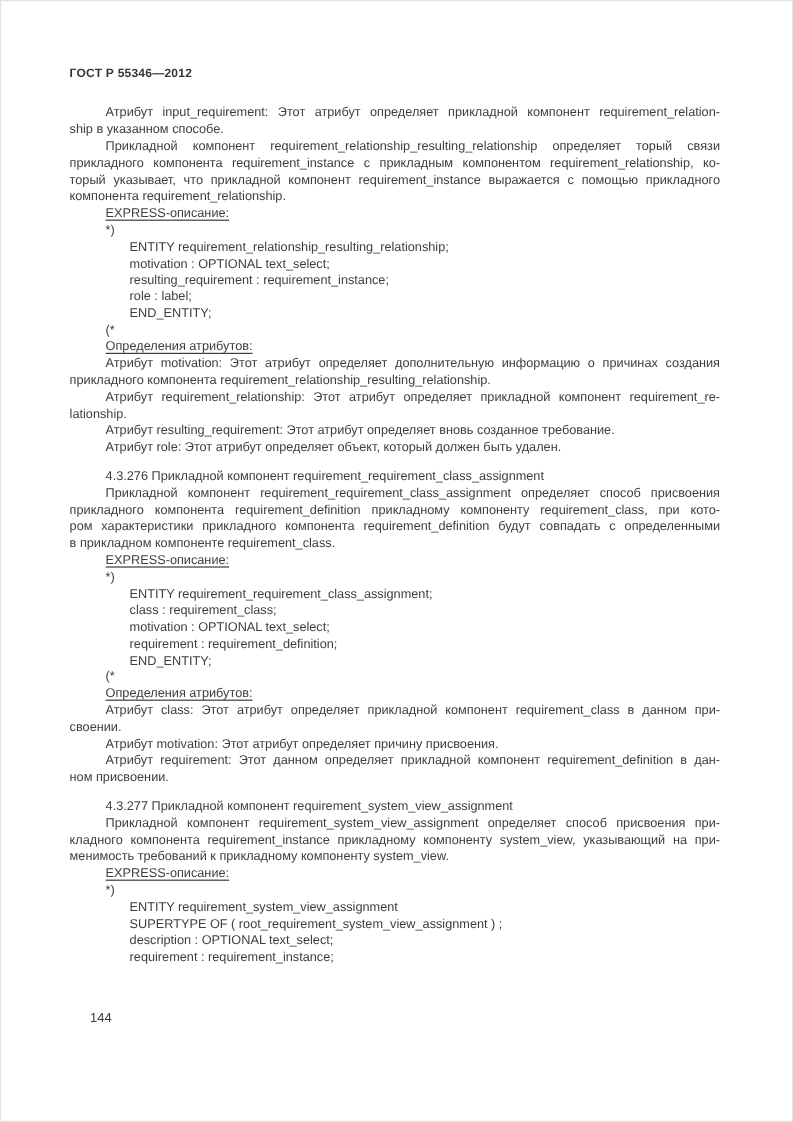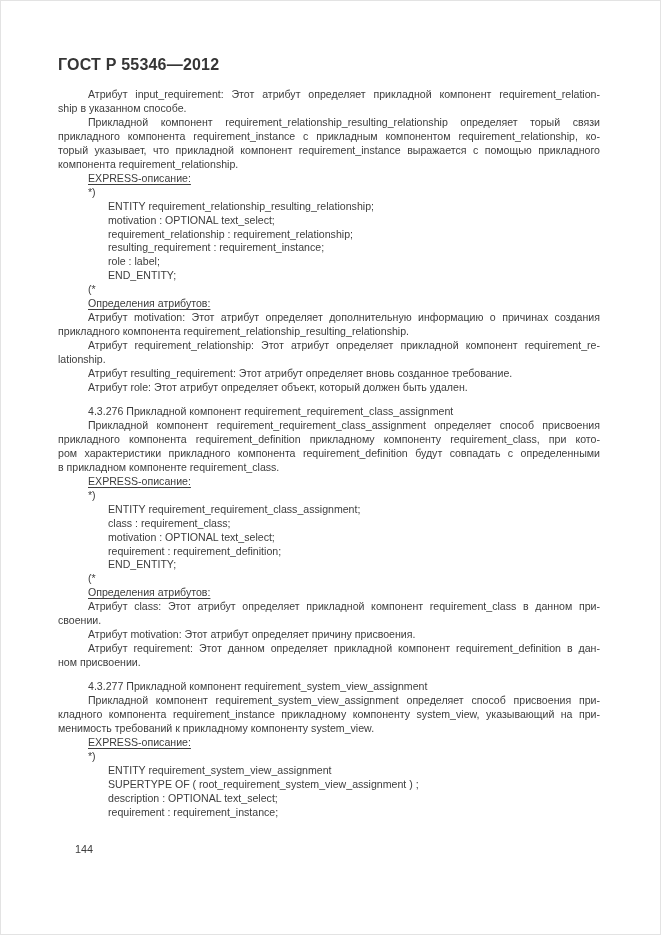--- a/index.html
+++ b/index.html
@@ -11,21 +11,21 @@
     overflow:hidden;
   }
   .page{
     position:absolute;inset:0;
     background:#ffffff;
     box-shadow:inset 0 0 0 1px #e3e3e3;
   }
   .doc-header{
     position:absolute;
     left:58px;top:56px;
-    font-size:16px;
+    font-size:10px;
     font-weight:bold;
     color:#353535;
     letter-spacing:0.2px;
   }
   .content{
     position:absolute;
     left:58px;top:88px;
     width:542px;
     color:#3d3d3d;
   }
@@ -71,21 +71,20 @@
       </div>
       <div class="block underline">
         <div class="line">EXPRESS-описание:</div>
       </div>
       <div class="block star">
         <div class="line">*)</div>
       </div>
       <div class="block code">
         <div class="line">ENTITY requirement_relationship_resulting_relationship;</div>
         <div class="line">motivation : OPTIONAL text_select;</div>
-        <div class="line">requirement_relationship : requirement_relationship;</div>
         <div class="line">resulting_requirement : requirement_instance;</div>
         <div class="line">role : label;</div>
         <div class="line">END_ENTITY;</div>
       </div>
       <div class="block star">
         <div class="line">(*</div>
       </div>
       <div class="block underline">
         <div class="line">Определения атрибутов:</div>
       </div>

